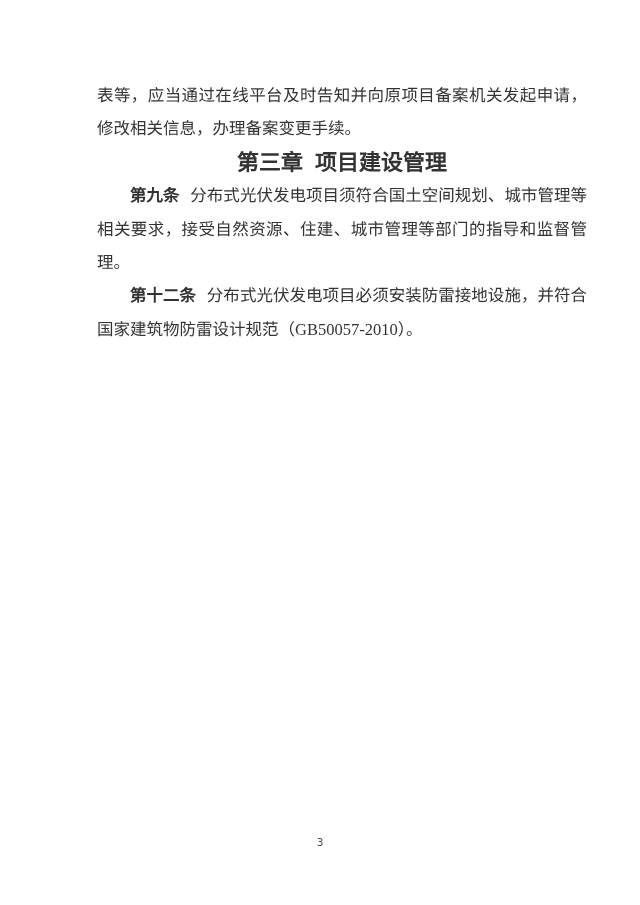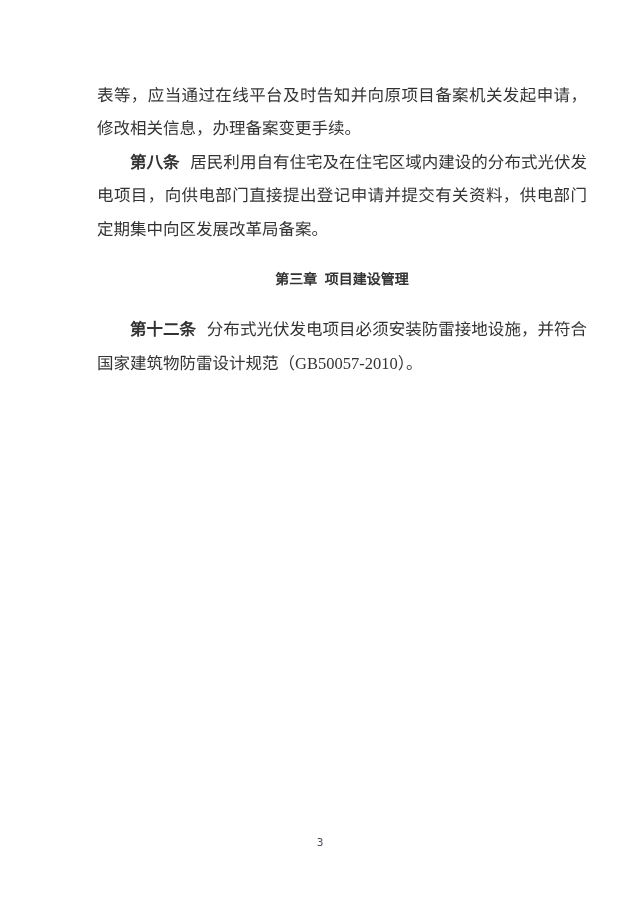--- a/index.html
+++ b/index.html
@@ -26,25 +26,25 @@
     text-indent: 2em;
   }
   .para.no-indent {
     text-indent: 0;
   }
   .term {
     font-weight: bold;
     margin-right: 0.65em;
   }
   .chapter {
-    margin: 17px;
+    margin: 0;
     font-weight: bold;
     text-align: center;
     text-indent: 0;
-    font-size: 14px;
+    font-size: 22px;
     line-height: 33.4px;
   }
   .chapter-title {
     margin-left: 0.55em;
   }
   .footer {
     position: absolute;
     left: 0;
     bottom: 48px;
     width: 100%;
@@ -57,24 +57,24 @@
     font-family: "DejaVu Sans", sans-serif;
   }
 </style>
 </head>
 <body>
 
 <div class="page">
 
   <p class="para no-indent"><span>表等，应当通过在线平台及时告知并向原项目备案机关发起申请，修改相关信息，办理备案变更手续。</span></p>
 
-  <p class="para"><span class="term">第八条</span><span>居民利用自有住宅及在住宅区域内建设的分布式光伏发电项目，向供电部门直接提出登记申请并提交有关资料，供电部门定期集中向区发展改革局备案。</span></p>
 
   <h2 class="chapter"><span>第三章</span><span class="chapter-title">项目建设管理</span></h2>
 
+  <p class="para"><span class="term">第九条</span><span>分布式光伏发电项目须符合国土空间规划、城市管理等相关要求，接受自然资源、住建、城市管理等部门的指导和监督管理。</span></p>
 
 
 
   <p class="para"><span class="term">第十二条</span><span>分布式光伏发电项目必须安装防雷接地设施，并符合国家建筑物防雷设计规范（GB50057-2010）。</span></p>
 
 
   <div class="footer"><span class="page-num">3</span></div>
 
 </div>
 

